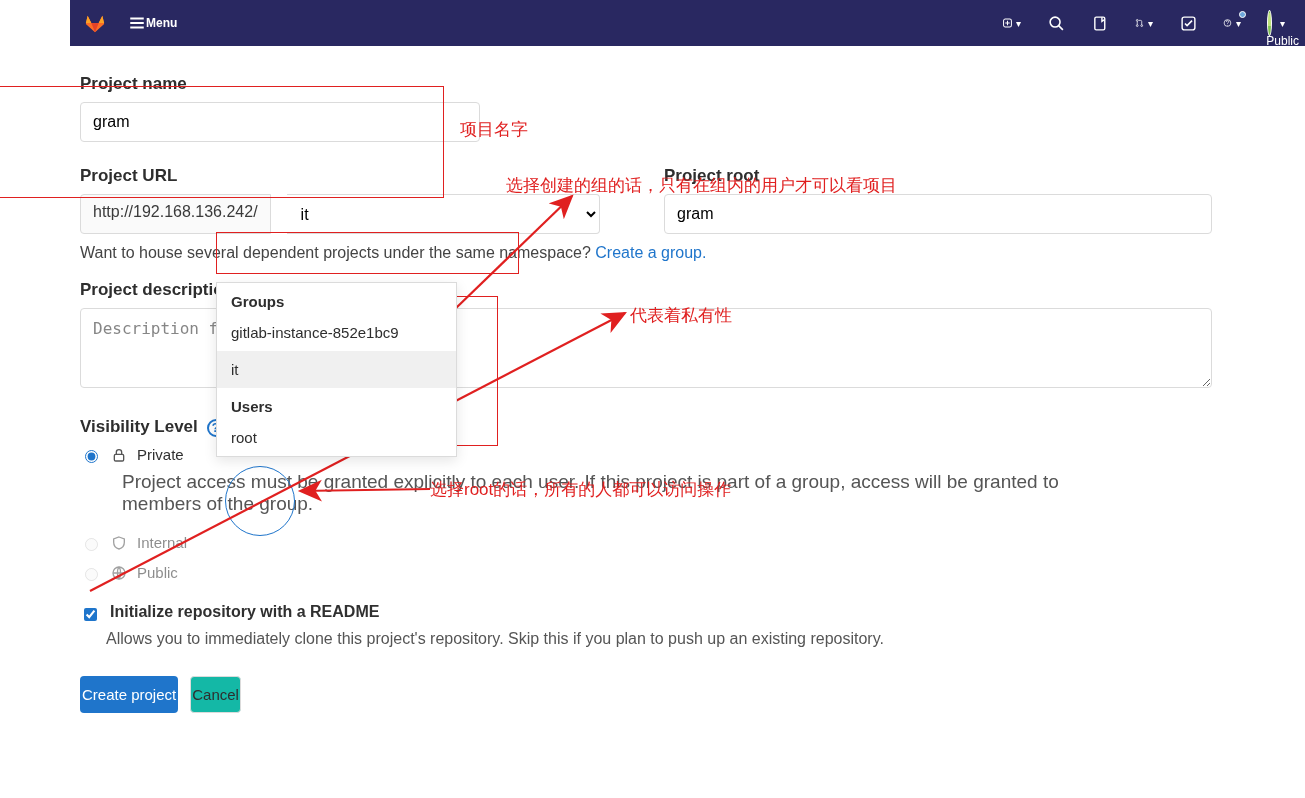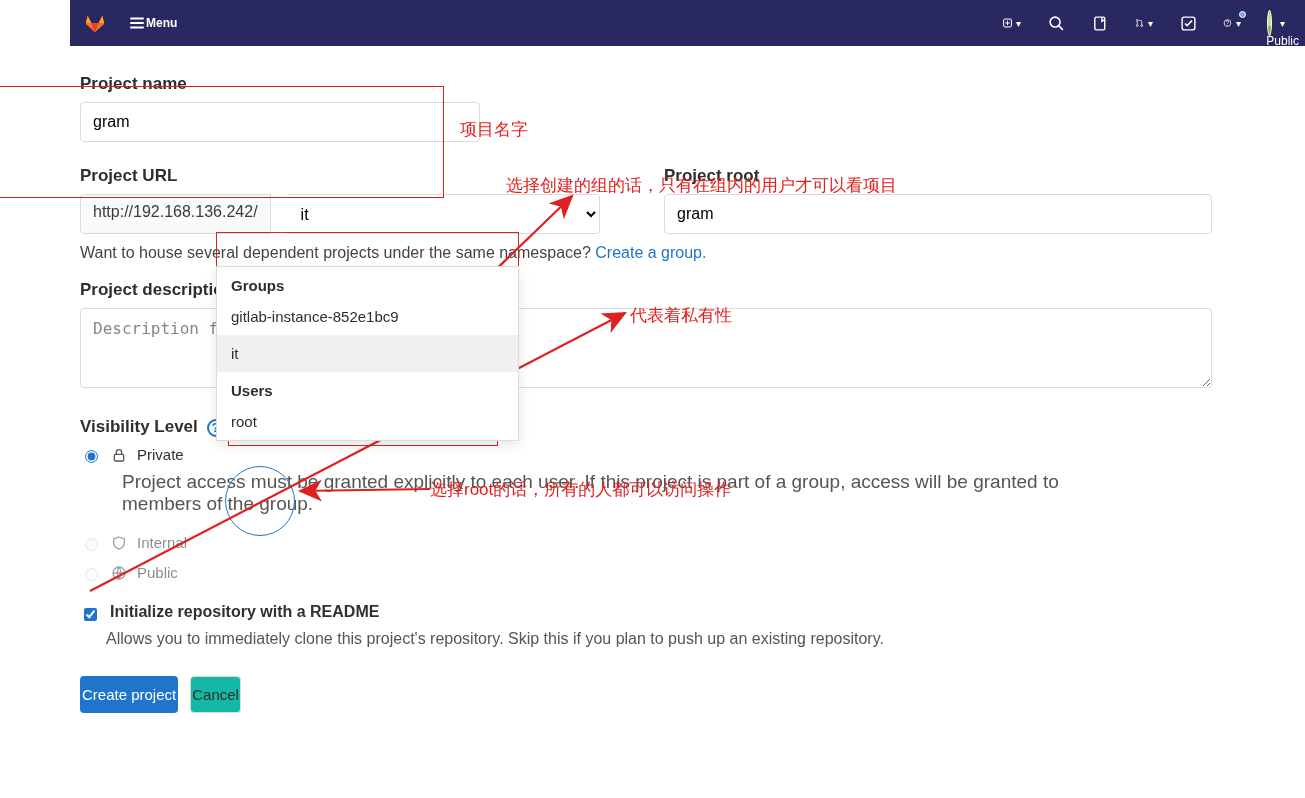--- a/index.html
+++ b/index.html
@@ -221,21 +221,21 @@
     <span class="ttl">Initialize repository with a README</span>
   </div>
   <div class="check-desc">Allows you to immediately clone this project's repository. Skip this if you plan to push up an existing repository.</div>
 
   <div class="btn-row">
     <button class="btn btn-primary">Create project</button>
     <button class="btn btn-secondary">Cancel</button>
   </div>
 
   
-  <div class="dd-panel" style="left:216px;top:220px;width:303px">
+  <div class="dd-panel" style="left:216px;top:236px;width:241px">
     <div class="dd-hdr">Groups</div>
     <div class="dd-item">gitlab-instance-852e1bc9</div>
     <div class="dd-item sel">it</div>
     <div class="dd-hdr">Users</div>
     <div class="dd-item">root</div>
   </div>
 
   
   <div class="ann-layer">
 

